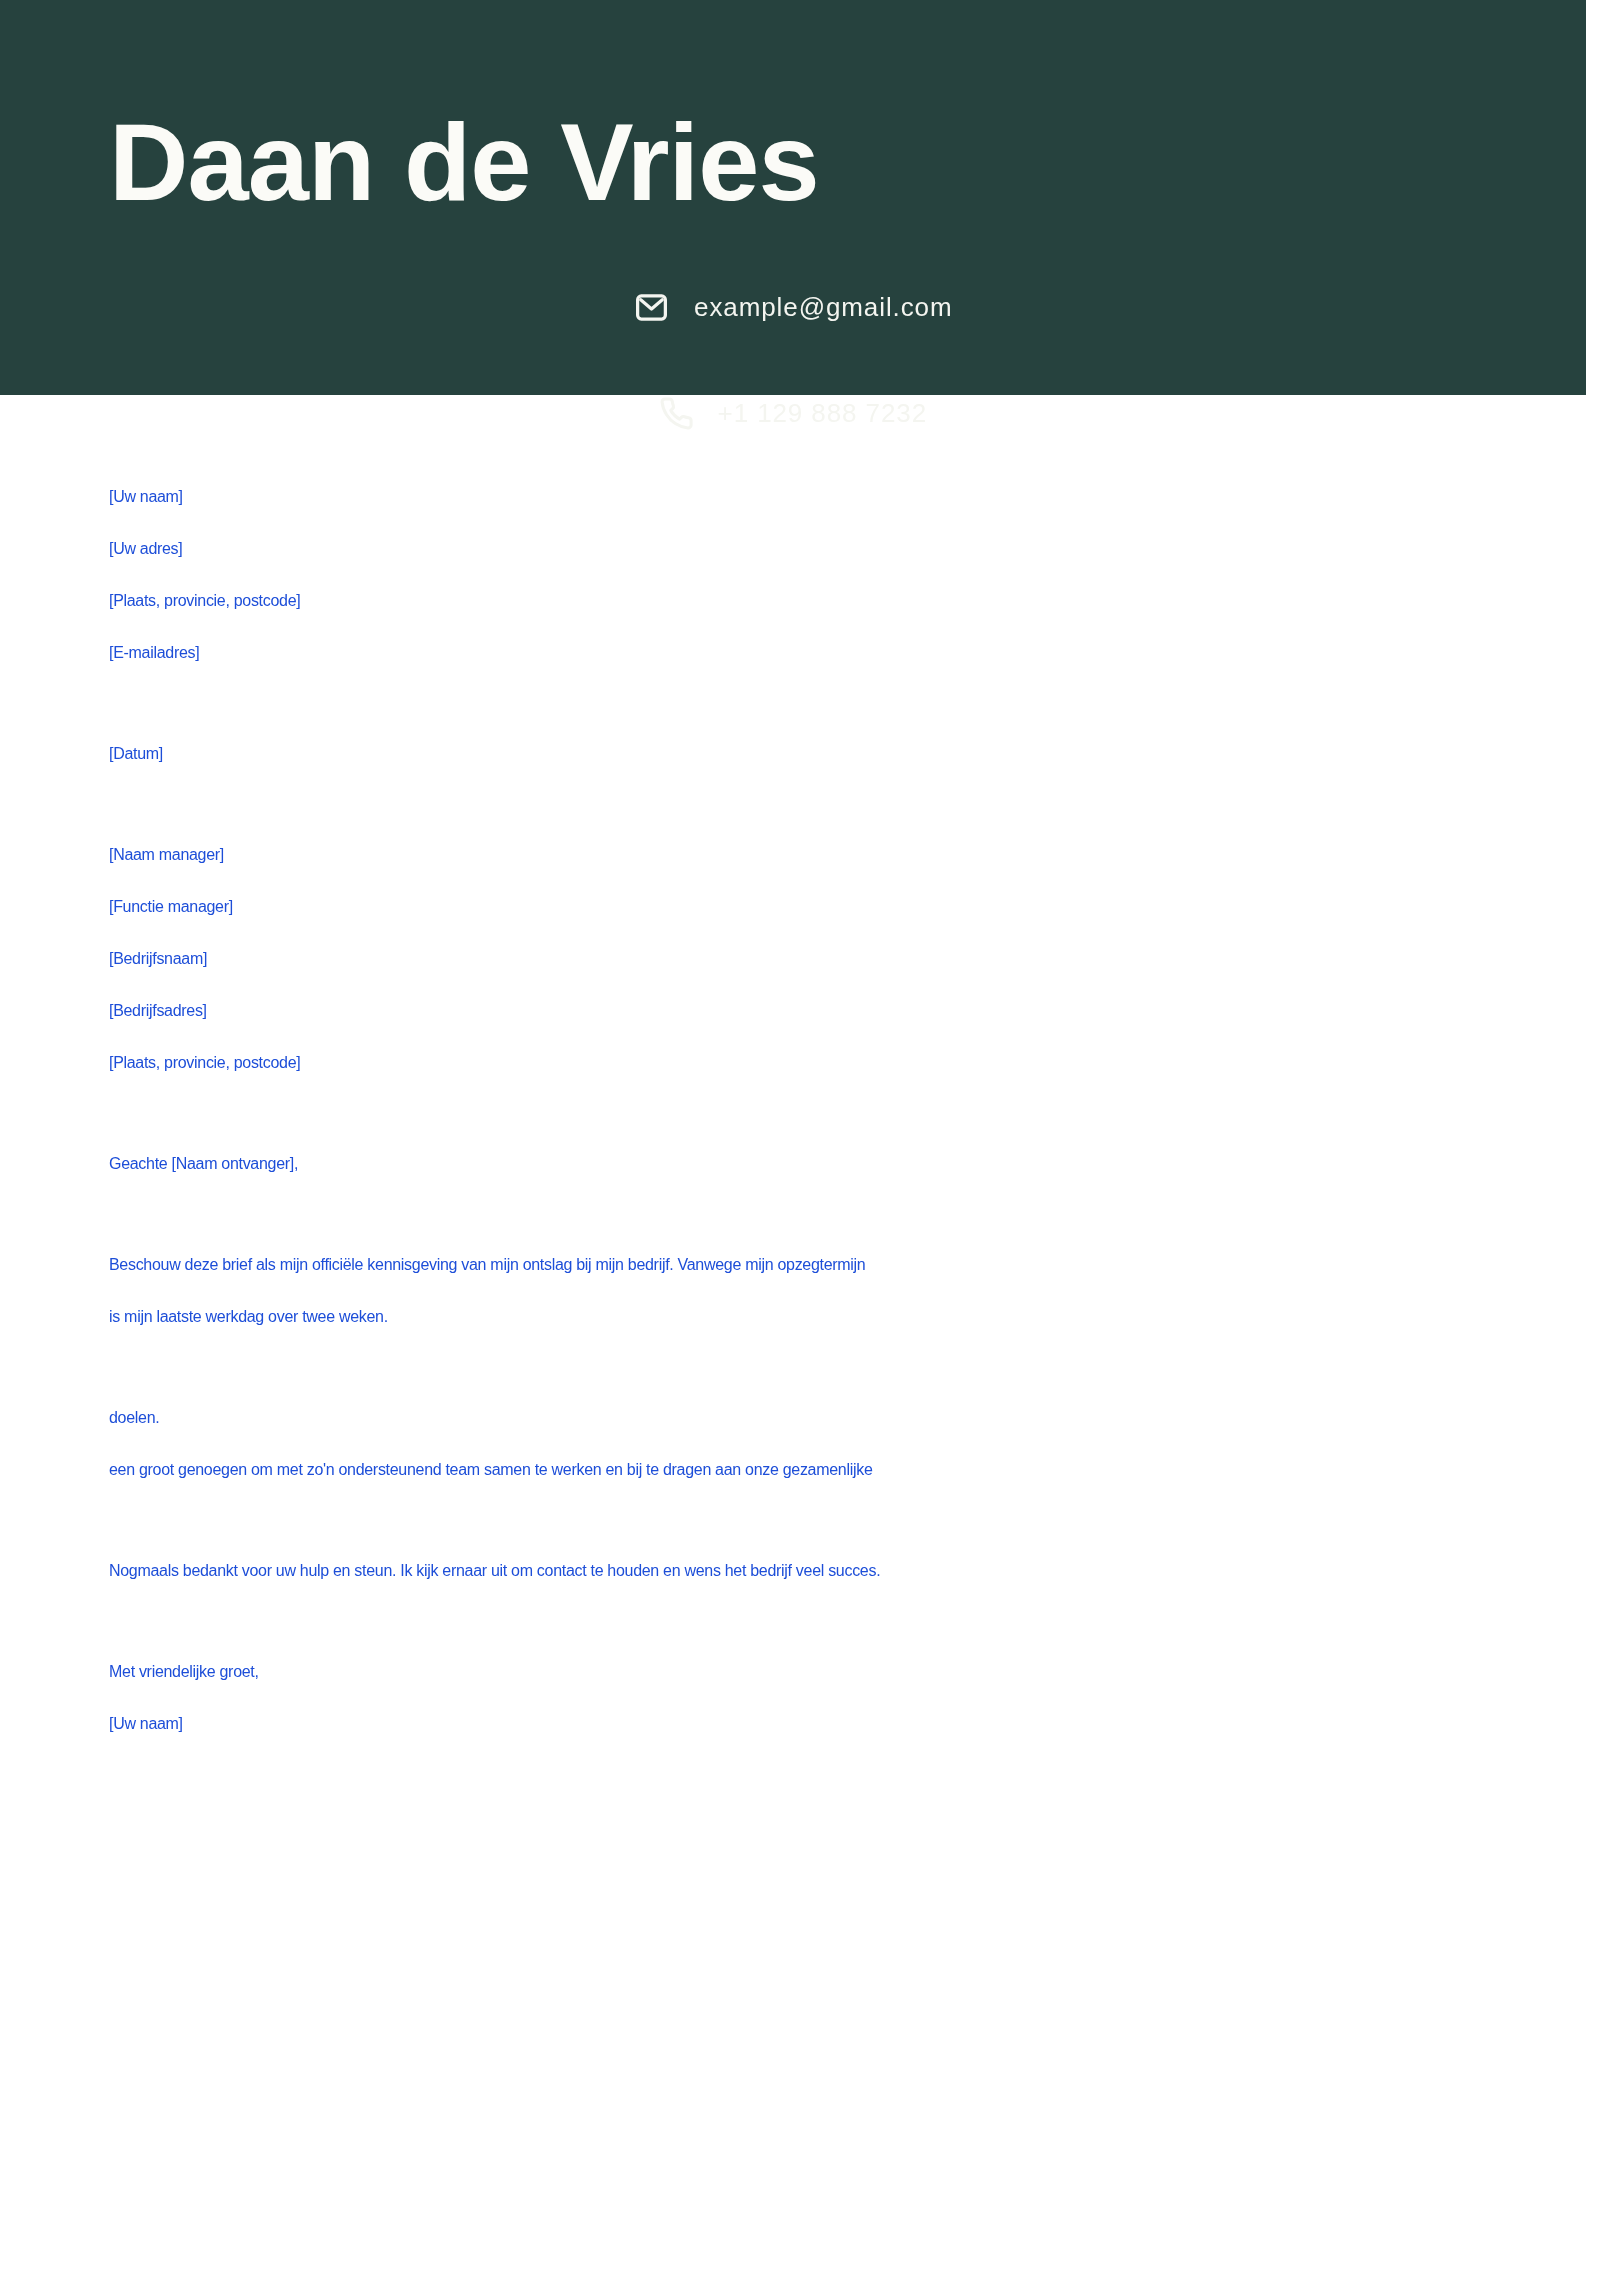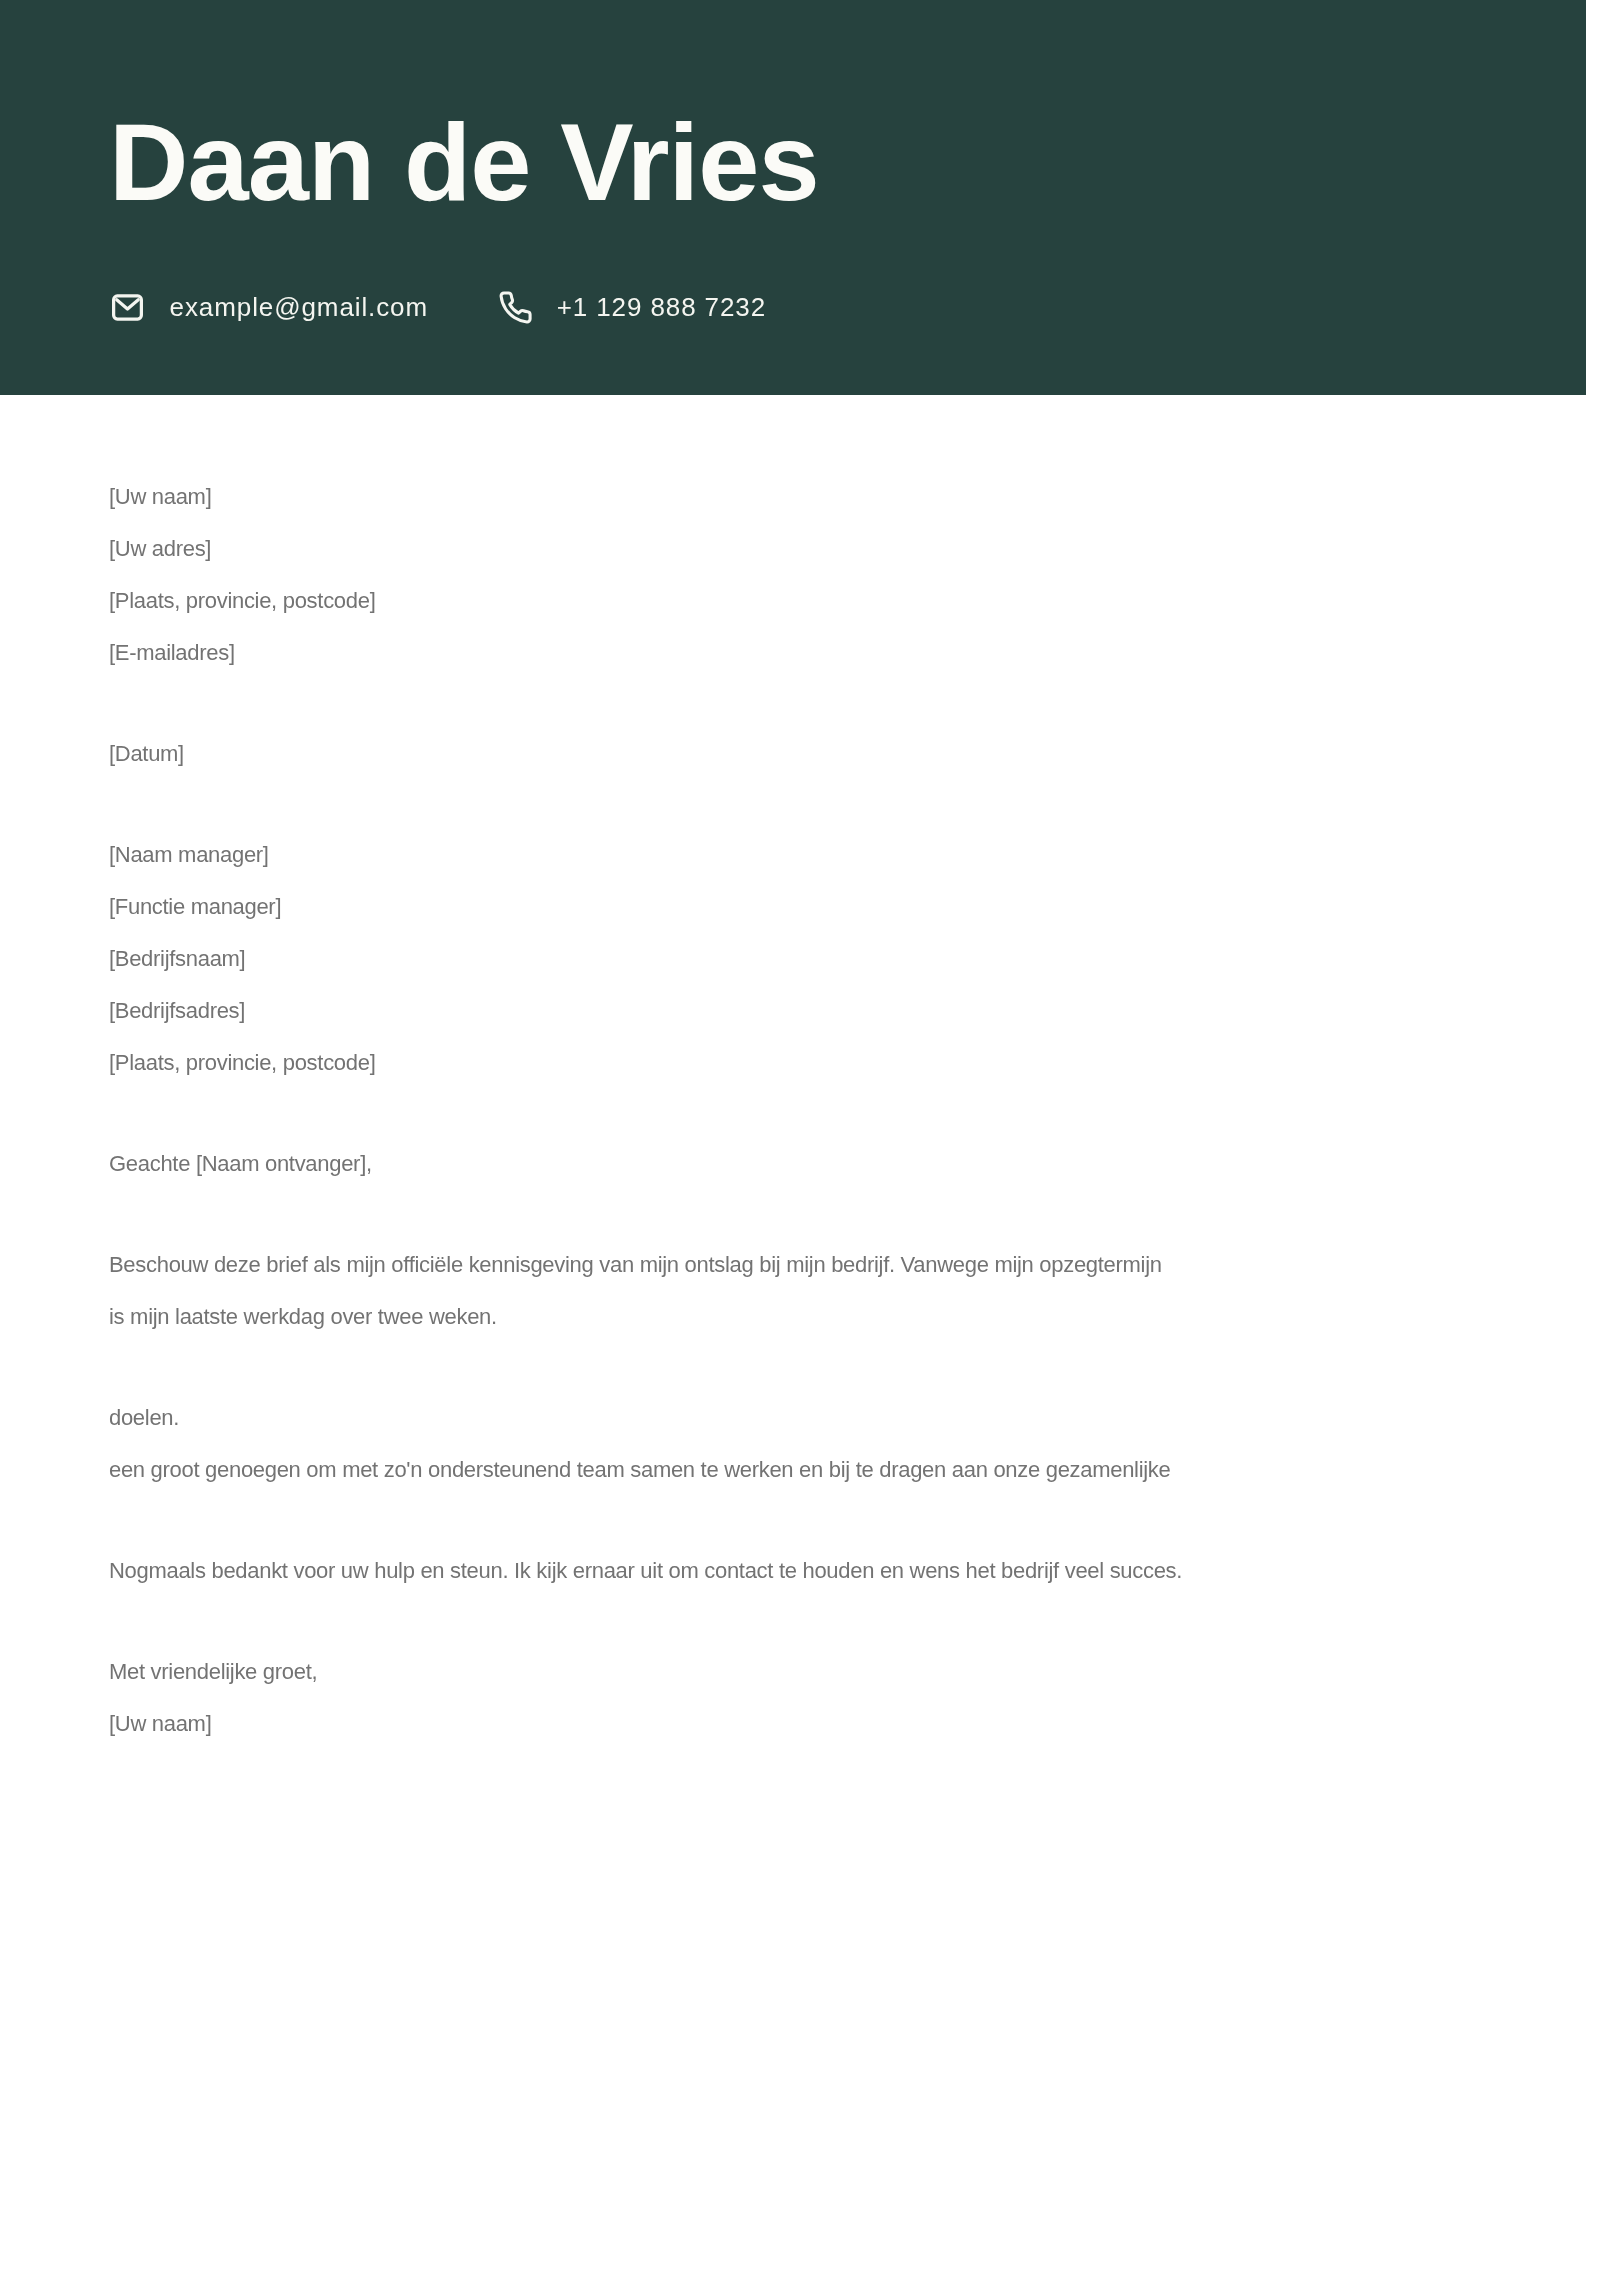--- a/index.html
+++ b/index.html
@@ -27,38 +27,39 @@
     line-height: 1.2;
     font-weight: 700;
     letter-spacing: -0.9px;
     color: #FBFBF7;
   }
   .contact-row {
     display: flex;
     align-items: center;
     margin-top: 61px;
     gap: 70px;
+    flex-direction: column;
   }
   .contact-item {
     display: flex;
     align-items: center;
     gap: 23.6px;
     color: #F4F5F0;
     font-size: 26px;
     letter-spacing: 0.9px;
   }
   .contact-item .icon { display: inline-flex; }
   .contact-item .icon svg { display: block; }
 
   
   .letter-body {
     box-sizing: border-box;
     padding: 76px 109px 0 109px;
-    color: #737373;
-    font-size: 22px;
+    color: #1d4ed8;
+    font-size: 16px;
     line-height: 52px;
     letter-spacing: -0.3px;
   }
   .block { margin: 0 0 49px 0; }
   .line { white-space: nowrap; }
 </style>
 </head>
 <body>
 
 <div class="page">

